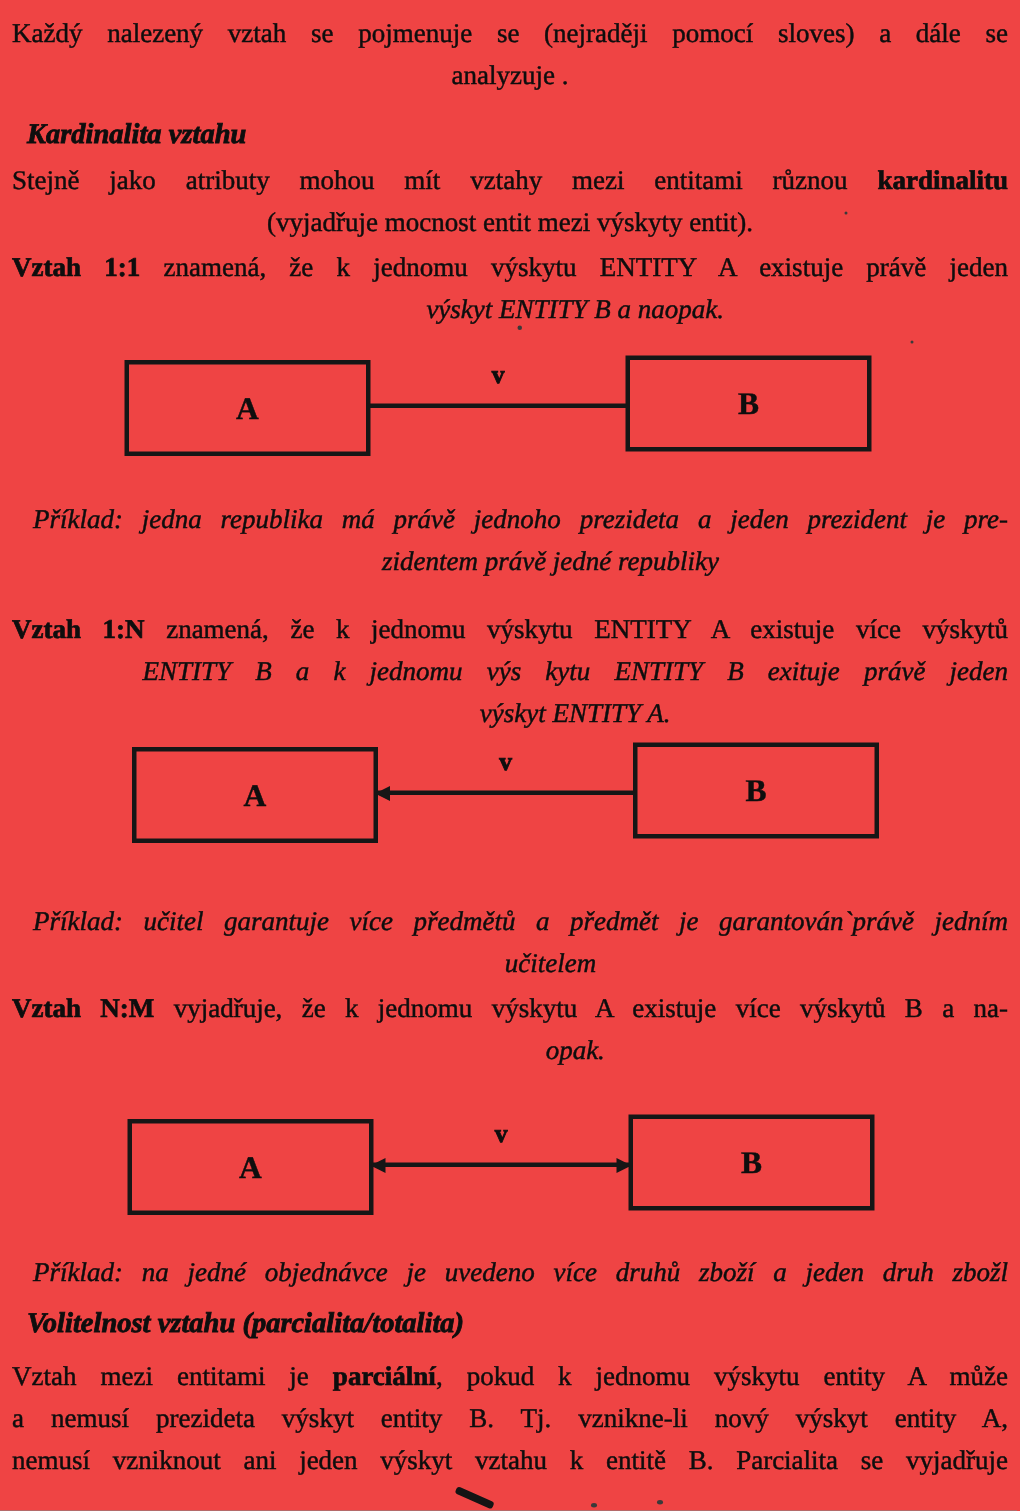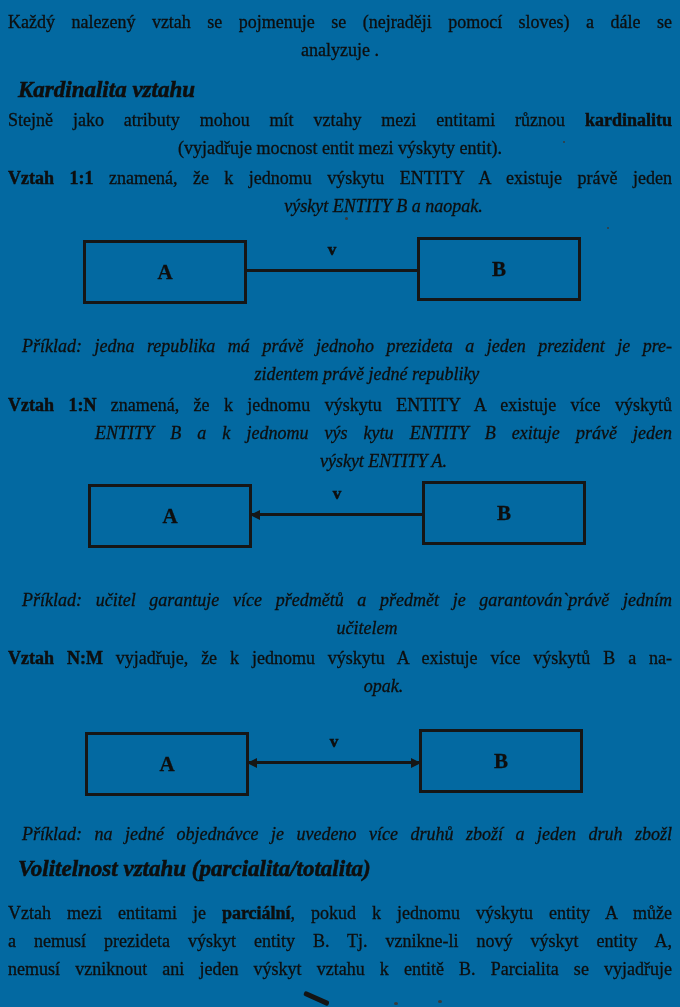--- a/index.html
+++ b/index.html
@@ -1,39 +1,39 @@
 <!DOCTYPE html>
 <html><head>
 <meta charset="utf-8">
 <style>
   html,body{margin:0;padding:0;background:#888;}
   .page{
     position:relative;
     width:680px;height:1007px;
     margin:0 auto;
-    background:#0369a1;
+    background:#ef4444;
     color:#0e0e0e;
     font-family:"Liberation Serif","DejaVu Serif",serif;
     box-sizing:border-box;
     padding:8px 8px 0 8px;
     overflow:hidden;
     -webkit-text-stroke:0.3px #0e0e0e;
   }
   .para{margin:0;font-size:18px;line-height:28px;}
   .line{display:block;text-align:center;}
   .line.j{text-align:justify;text-align-last:justify;}
   .cont{margin-left:87px;font-style:italic;}
   .example{font-style:italic;margin-left:14px;}
   .example .cont{margin-left:40px;}
   .heading{
-    font-size:23px;font-weight:bold;font-style:italic;
+    font-size:19px;font-weight:bold;font-style:italic;
     margin:0 0 0 10px;line-height:24px;-webkit-text-stroke:0.55px #0e0e0e;
   }
   b{-webkit-text-stroke:0.45px #0e0e0e;}
-  .m2{margin-top:2px}.m3{margin-top:3px}.m4{margin-top:4px}.m6{margin-top:18px}
+  .m2{margin-top:2px}.m3{margin-top:17px}.m4{margin-top:4px}.m6{margin-top:8px}
   .m9{margin-top:9px}.m14{margin-top:14px}.m24{margin-top:24px}
   .m28{margin-top:28px}.m38{margin-top:38px}
 
   .diagram{display:flex;align-items:stretch;height:64px;width:498px;}
   .d1{margin-left:75px;margin-top:20px;}
   .d2{margin-left:80px;margin-top:9px;}
   .d3{margin-left:77px;margin-top:32px;}
   .ebox{
     width:164px;flex:none;box-sizing:border-box;
     border:3px solid #161616;

